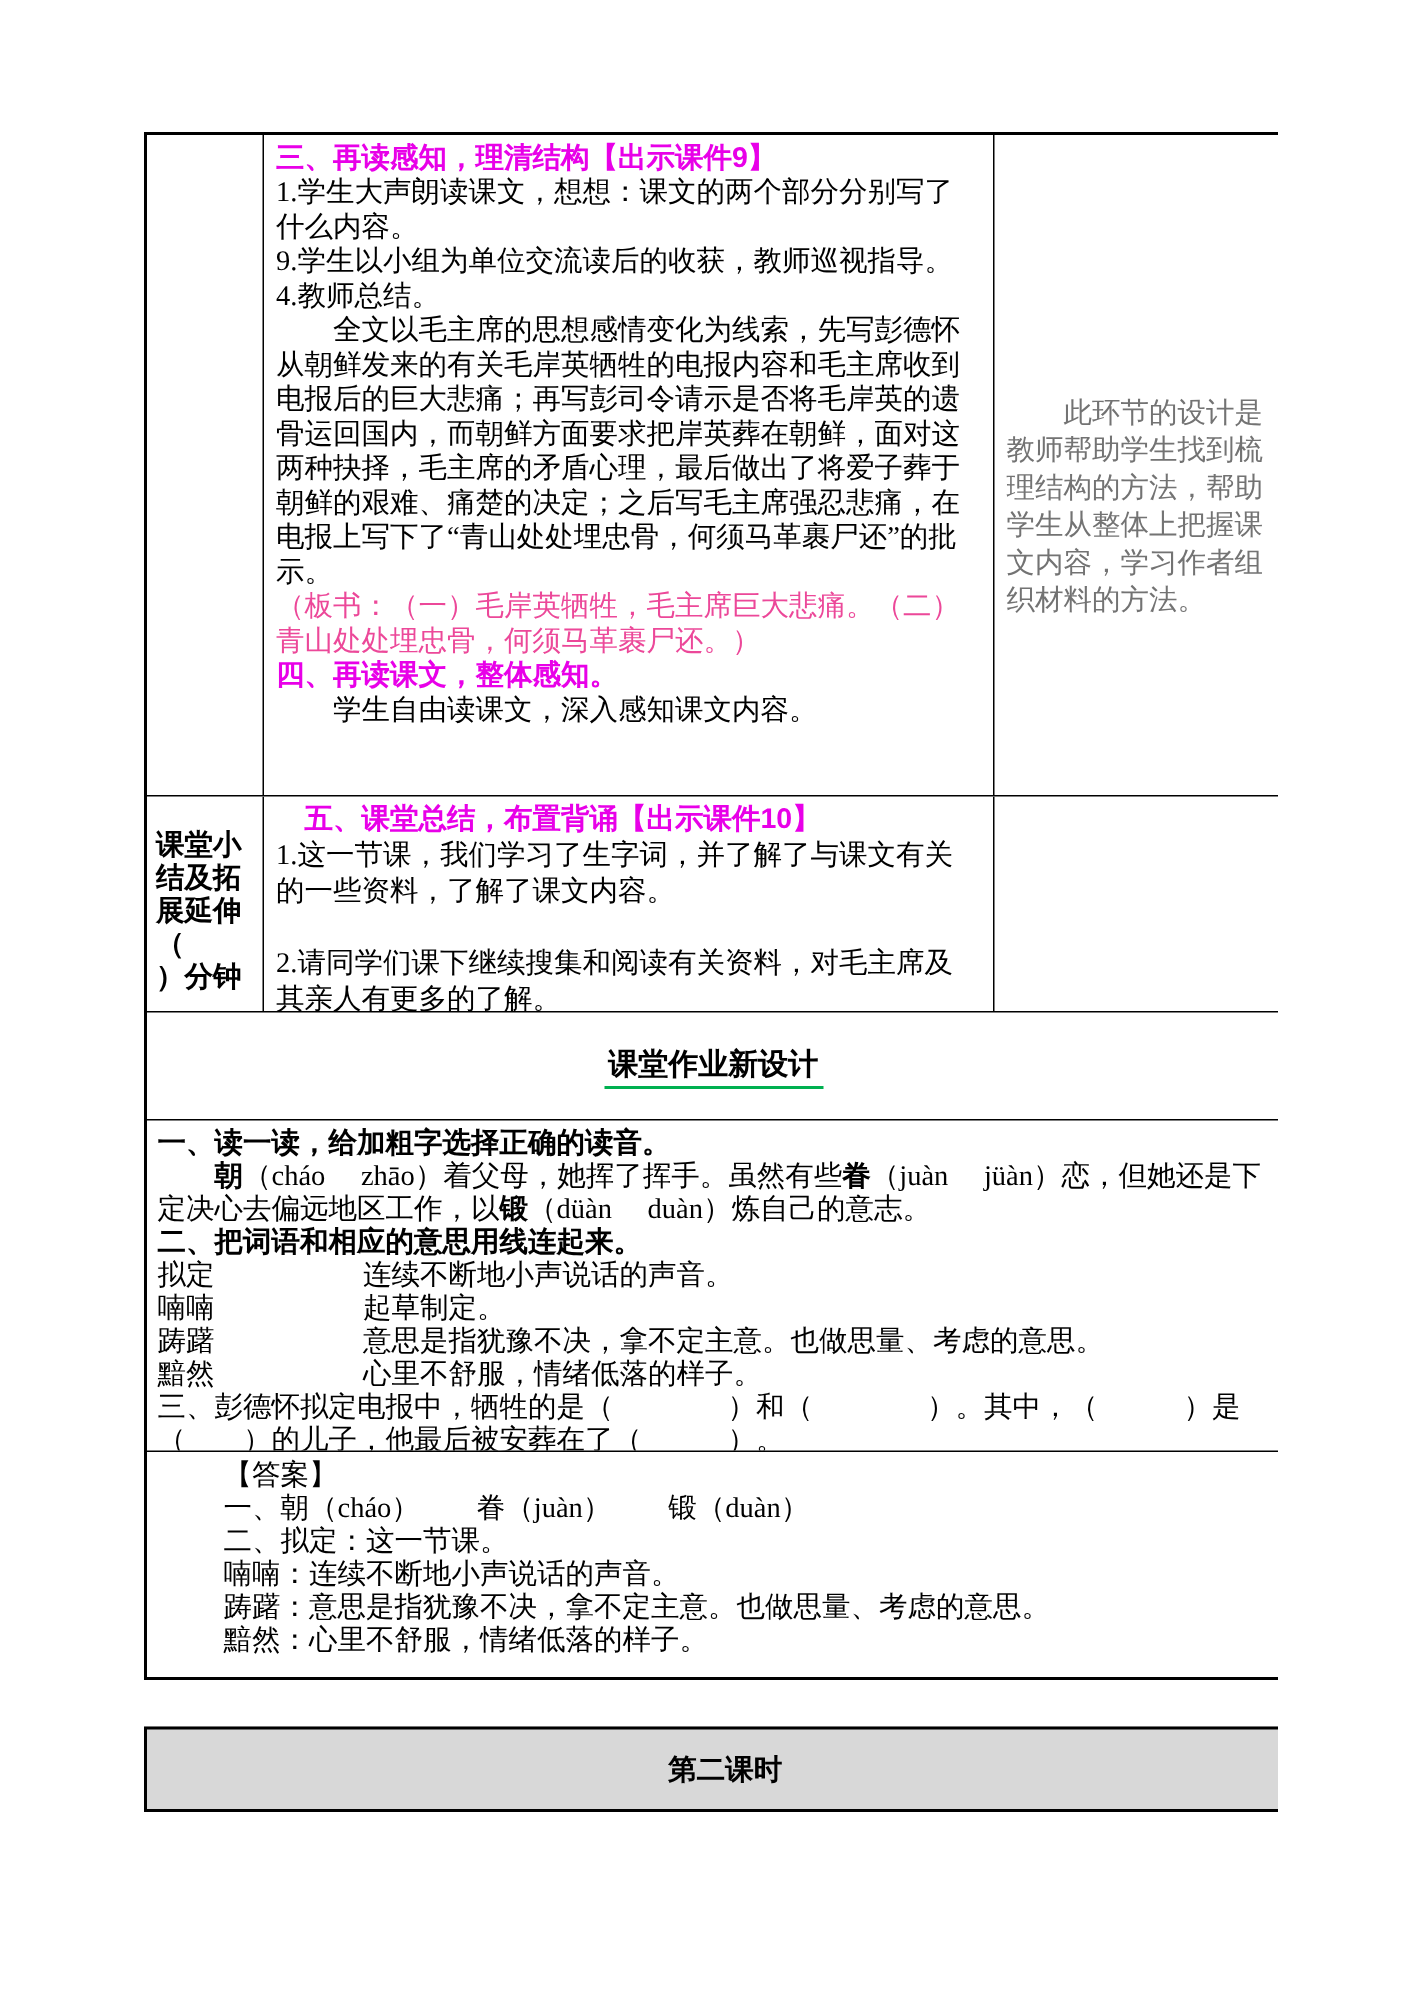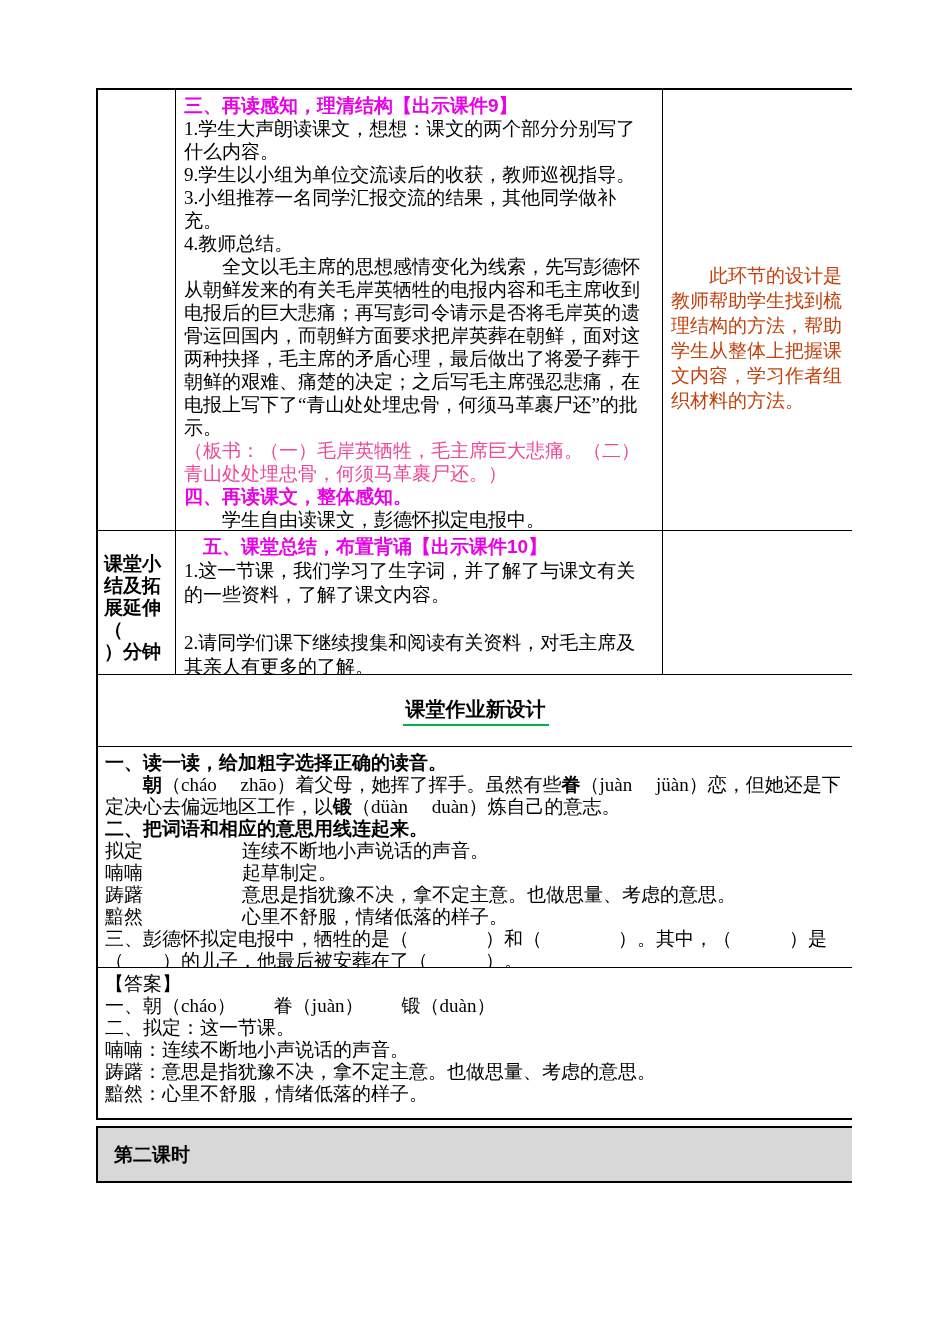--- a/index.html
+++ b/index.html
@@ -11,21 +11,21 @@
     position: relative;
   }
   .sheet { position: relative; width: 852px; height: 1344px; overflow: hidden; }
 
   
   .tbl {
     position: absolute; left: 96px; top: 88px; width: 759px;
     border: 2px solid #000; background: #fff;
   }
   .r { display: flex; border-bottom: 1px solid #000; overflow: hidden; }
-  .r:last-child { border-bottom: none; }
+  .r:last-child { border-bottom: none; padding-left: 44px; }
   .c { overflow: hidden; }
   .c-div { border-right: 1px solid #000; }
   .c1 { width: 78px; flex: none; }
   .c2 { width: 487px; flex: none; }
   .c3 { flex: 1; }
 
   .r1 { height: 441px; }
   .r2 { height: 144px; }
   .r3 { height: 72px; }
   .r4 { height: 221px; }
@@ -34,21 +34,21 @@
   .cell-pad { padding: 4px 8px; font-size: 19px; line-height: 23px; }
 
   .h-magenta {
     color: #e800e8; font-weight: bold;
     font-family: "Liberation Sans", "DejaVu Sans", sans-serif;
   }
   .indent1 { text-indent: 1em; }
   .indent2 { text-indent: 2em; }
   .red-text { color: #ec4899; }
   .green-note {
-    color: #c2410c; font-size: 19px; line-height: 25px;
+    color: #737373; font-size: 19px; line-height: 25px;
     display: flex; align-items: center; padding: 56px 8px 0 8px;
   }
   .green-note p { text-indent: 2em; }
 
   .sidebar-label {
     font-weight: bold; white-space: pre-line;
     font-size: 19px; line-height: 22px; padding: 22px 2px 0 6px;
     font-family: "Liberation Sans", "DejaVu Sans", sans-serif;
   }
   .r2 .cell-pad { line-height: 24px; }
@@ -67,47 +67,46 @@
     font-family: "Liberation Sans", "DejaVu Sans", sans-serif;
   }
   .b { font-weight: bold; font-family: "Liberation Sans", "DejaVu Sans", sans-serif; }
   .pair { display: flex; }
   .pair .word { width: 137px; flex: none; }
   .pair .def { flex: 1; }
   .preline { white-space: pre-line; }
 
   
   .session-bar {
-    position: absolute; left: 96px; top: 1126px; width: 759px; height: 57px;
+    position: absolute; left: 96px; top: 1151px; width: 759px; height: 57px;
     background: #d8d8d8; border: 2px solid #000;
-    display: flex; align-items: center; 
+    display: flex; align-items: center; justify-content: center;
     font-weight: bold; font-size: 19px;
     font-family: "Liberation Sans", "DejaVu Sans", sans-serif;
     padding-left: 16px;
   }
 </style>
 </head>
 <body>
 
 <div class="sheet">
 
   <div class="tbl">
 
     <div class="r r1">
       <div class="c c1 c-div"></div>
       <div class="c c2 c-div cell-pad">
         <div class="h-magenta">三、再读感知，理清结构【出示课件9】</div>
         <div>1.学生大声朗读课文，想想：课文的两个部分分别写了什么内容。</div>
         <div>9.学生以小组为单位交流读后的收获，教师巡视指导。</div>
-        <div>3.小组推荐一名同学汇报交流的结果，其他同学做补充。</div>
         <div>4.教师总结。</div>
         <div class="indent2">全文以毛主席的思想感情变化为线索，先写彭德怀从朝鲜发来的有关毛岸英牺牲的电报内容和毛主席收到电报后的巨大悲痛；再写彭司令请示是否将毛岸英的遗骨运回国内，而朝鲜方面要求把岸英葬在朝鲜，面对这两种抉择，毛主席的矛盾心理，最后做出了将爱子葬于朝鲜的艰难、痛楚的决定；之后写毛主席强忍悲痛，在电报上写下了“青山处处埋忠骨，何须马革裹尸还”的批示。</div>
         <div class="red-text">（板书：（一）毛岸英牺牲，毛主席巨大悲痛。（二）青山处处埋忠骨，何须马革裹尸还。）</div>
         <div class="h-magenta">四、再读课文，整体感知。</div>
-        <div class="indent2">学生自由读课文，彭德怀拟定电报中。</div>
+        <div class="indent2">学生自由读课文，深入感知课文内容。</div>
       </div>
       <div class="c c3 green-note">
         <p>此环节的设计是教师帮助学生找到梳理结构的方法，帮助学生从整体上把握课文内容，学习作者组织材料的方法。</p>
       </div>
     </div>
 
     <div class="r r2">
       <div class="c c1 c-div">
         <div class="sidebar-label">课堂小
 结及拓

